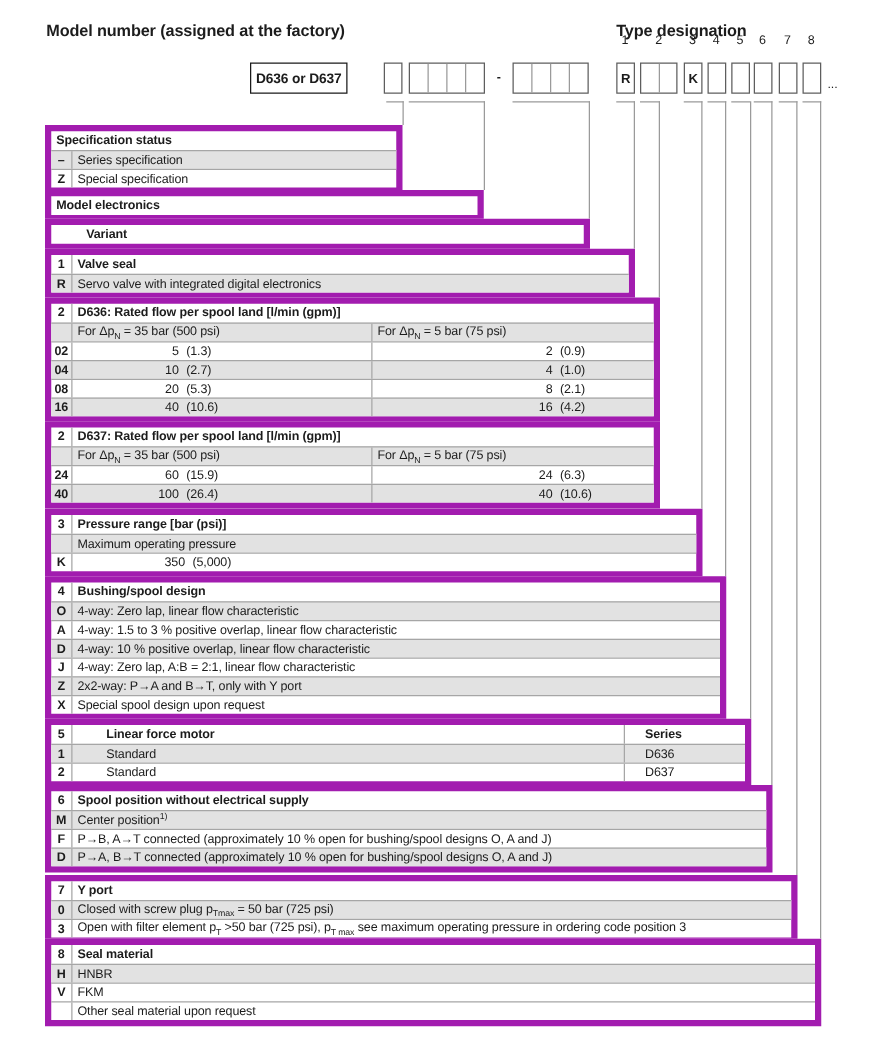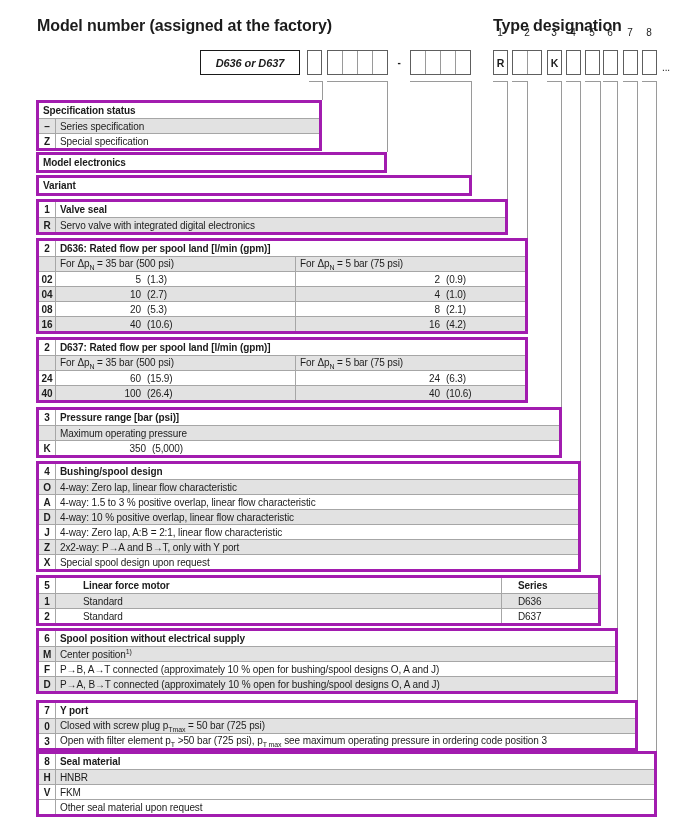--- a/index.html
+++ b/index.html
@@ -2,38 +2,38 @@
 <html><head>
 <meta charset="utf-8">
 <style>
   * { margin:0; padding:0; box-sizing:border-box; }
   html,body { background:#ffffff; }
   .page {
     position:relative; width:696px; height:830px; background:#fff;
     font-family:"Liberation Sans","DejaVu Sans",sans-serif;
     color:#1c1c1c; font-size:10px; overflow:hidden; letter-spacing:-0.1px;
   }
-  .bigtitle { position:absolute; font-weight:700; font-size:16px; white-space:nowrap; }
+  .bigtitle { position:absolute; font-weight:700; font-size:13px; white-space:nowrap; }
   .posnum { position:absolute; top:27px; width:20px; text-align:center; font-size:10px; }
   
   .cbox { position:absolute; top:50px; height:25px; border:1px solid #5e5e5e; background:#fff; }
   .mainbox { border:1.5px solid #1a1a1a; font-weight:700; font-size:11px;
              display:flex; align-items:center; justify-content:center; }
   .grp { display:flex; }
   .grp > div { flex:1; border-left:1px solid #9a9a9a; }
   .grp > div:first-child { border-left:none; }
   .lbox { display:flex; align-items:center; justify-content:center; font-weight:700; font-size:10.5px; }
   .dash { position:absolute; top:50px; height:25px; display:flex; align-items:center;
           justify-content:center; font-weight:700; }
   .dots { position:absolute; font-size:10px; }
   
   .vl { position:absolute; width:1px; background:#9a9a9a; }
   .hl { position:absolute; height:1px; background:#9a9a9a; }
   
-  .t { position:absolute; border:3px solid #a21caf; background:#fff; }
+  .t { position:absolute; border:5px solid #a21caf; background:#fff; }
   .r { display:flex; align-items:center; height:15px; border-top:1px solid #a6a6a6; white-space:nowrap; }
   .r:first-child { border-top:none; }
   .sh { background:#e2e2e2; }
   .code { flex:0 0 17px; align-self:stretch; border-right:1px solid #a6a6a6;
           display:flex; align-items:center; justify-content:center; font-weight:700; }
   .txt { padding-left:4px; }
   .hdr  { font-weight:700; }
   .plain { padding-left:4px; font-weight:700; }
   .c1 { flex:0 0 240px; align-self:stretch; border-right:1px solid #a6a6a6;
         display:flex; align-items:center; }
@@ -58,21 +58,21 @@
 
   <div class="posnum" style="left:490px;">1</div>
   <div class="posnum" style="left:517px;">2</div>
   <div class="posnum" style="left:544px;">3</div>
   <div class="posnum" style="left:563px;">4</div>
   <div class="posnum" style="left:582px;">5</div>
   <div class="posnum" style="left:600px;">6</div>
   <div class="posnum" style="left:620px;">7</div>
   <div class="posnum" style="left:639px;">8</div>
 
-  <div class="cbox mainbox" style="left:200px;width:100px;font-style:italic;">D636 or D637</div>
+  <div class="cbox mainbox" style="left:200px;width:78px;">D636 or D637</div>
   <div class="cbox" style="left:307px;width:15px;"></div>
   <div class="cbox grp" style="left:327px;width:61px;">
     <div></div>
       <div></div>
       <div></div>
       <div></div>
   </div>
   <div class="dash" style="left:393px;width:12px;">-</div>
   <div class="cbox grp" style="left:410px;width:61px;">
     <div></div>
@@ -131,21 +131,21 @@
       <span class="txt">Special specification</span>
     </div>
   </div>
 
   <div class="t" style="left:36px;top:152px;width:351px;">
     <div class="r">
       <span class="plain">Model electronics</span>
     </div>
   </div>
 
-  <div class="t" style="left:36px;top:175px;width:436px;">
+  <div class="t" style="left:36px;top:175px;width:436px;padding-left:24px;">
     <div class="r">
       <span class="plain">Variant</span>
     </div>
   </div>
 
   <div class="t" style="left:36px;top:199px;width:472px;">
     <div class="r hdr">
       <span class="code">1</span>
       <span class="txt">Valve seal</span>
     </div>

